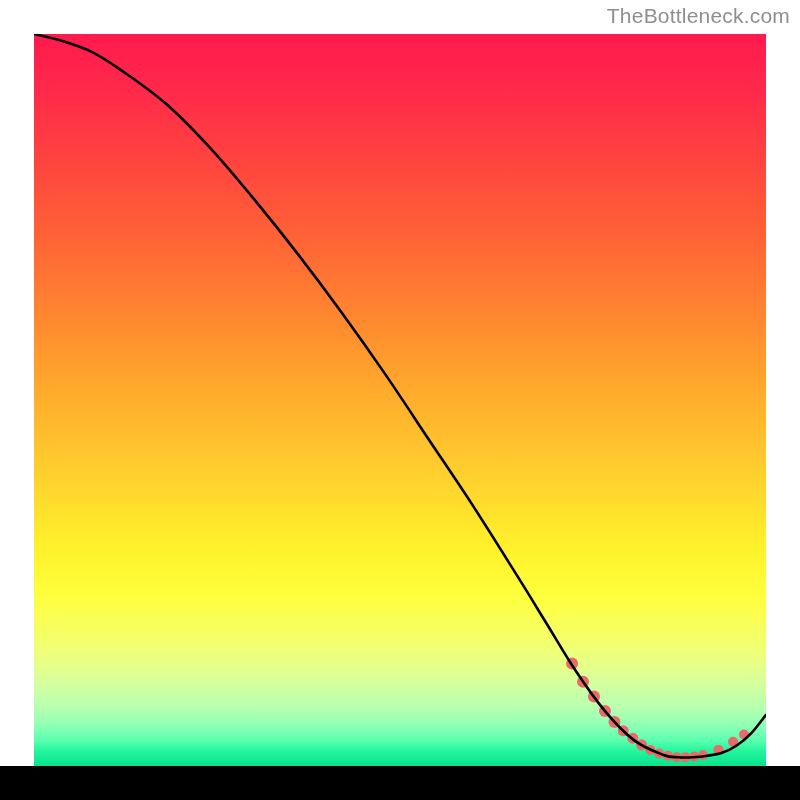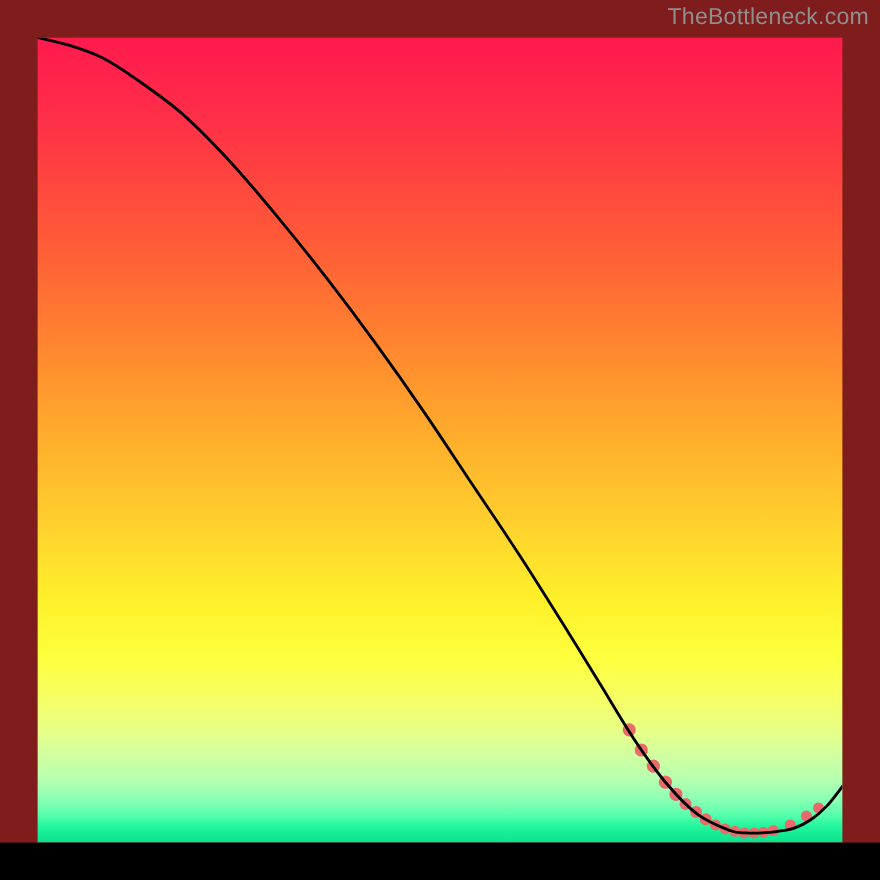--- a/index.html
+++ b/index.html
@@ -1,21 +1,21 @@
 <!DOCTYPE html>
 <html><head>
 <meta charset="utf-8">
 <style>
   * { margin: 0; padding: 0; box-sizing: border-box; }
   html, body { width: 800px; height: 800px; background: #000; overflow: hidden; }
   .stage {
     position: relative;
     width: 800px;
     height: 766px;
-    background: #7f1d1d;
+    background: #ffffff;
   }
   .attribution {
     position: absolute;
     top: 4px;
     right: 10px;
     font-family: Arial, Helvetica, sans-serif;
     font-size: 21px;
     color: #8f8f8f;
     letter-spacing: 0.2px;
   }

